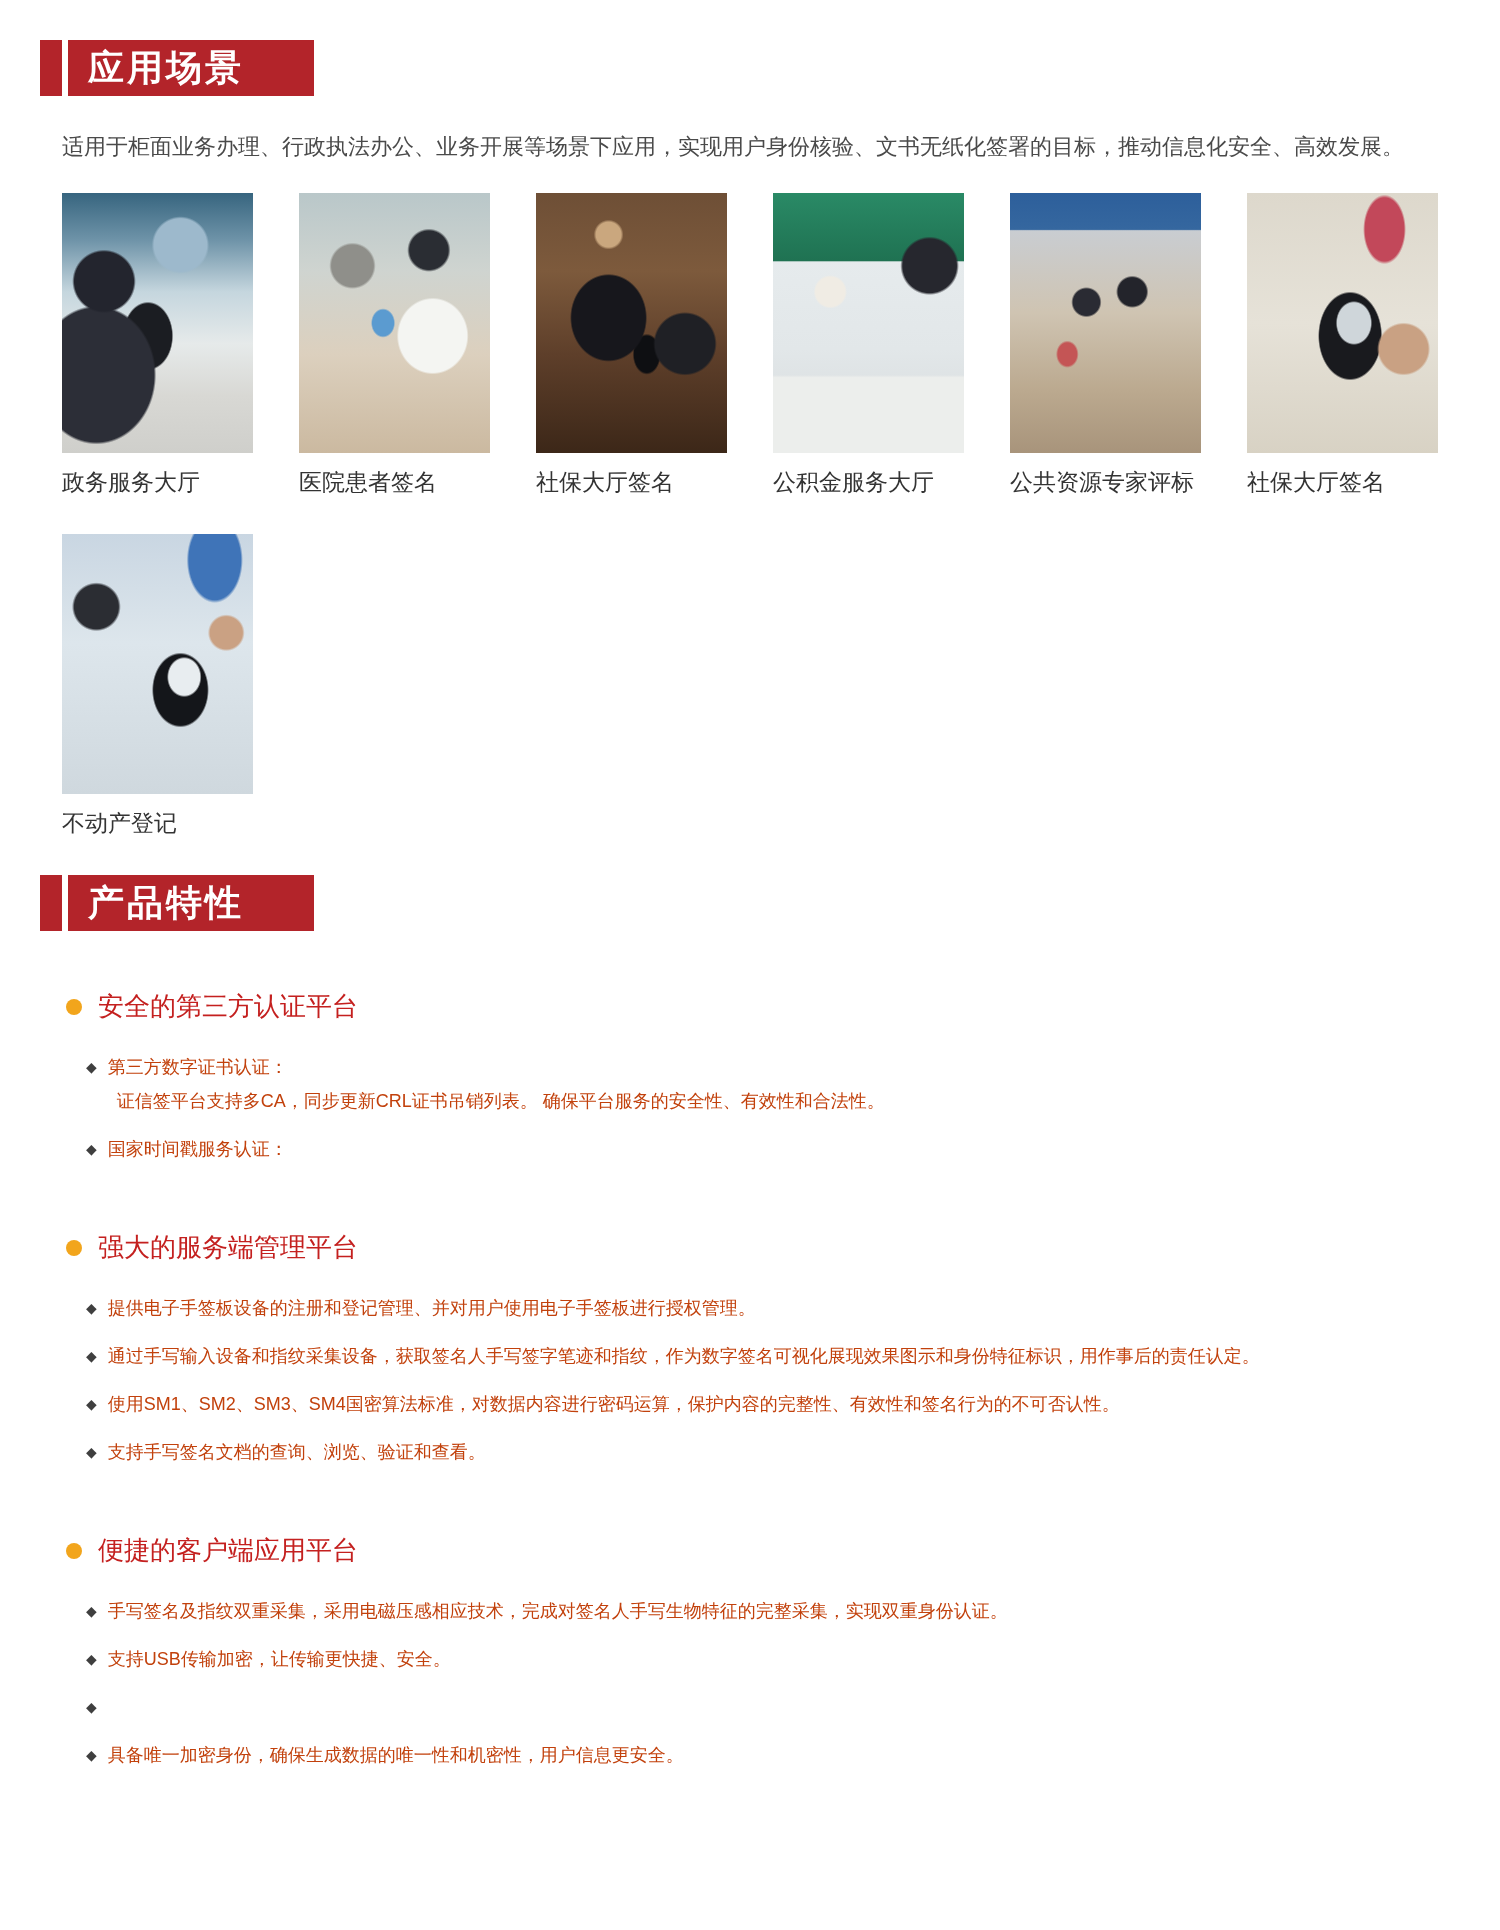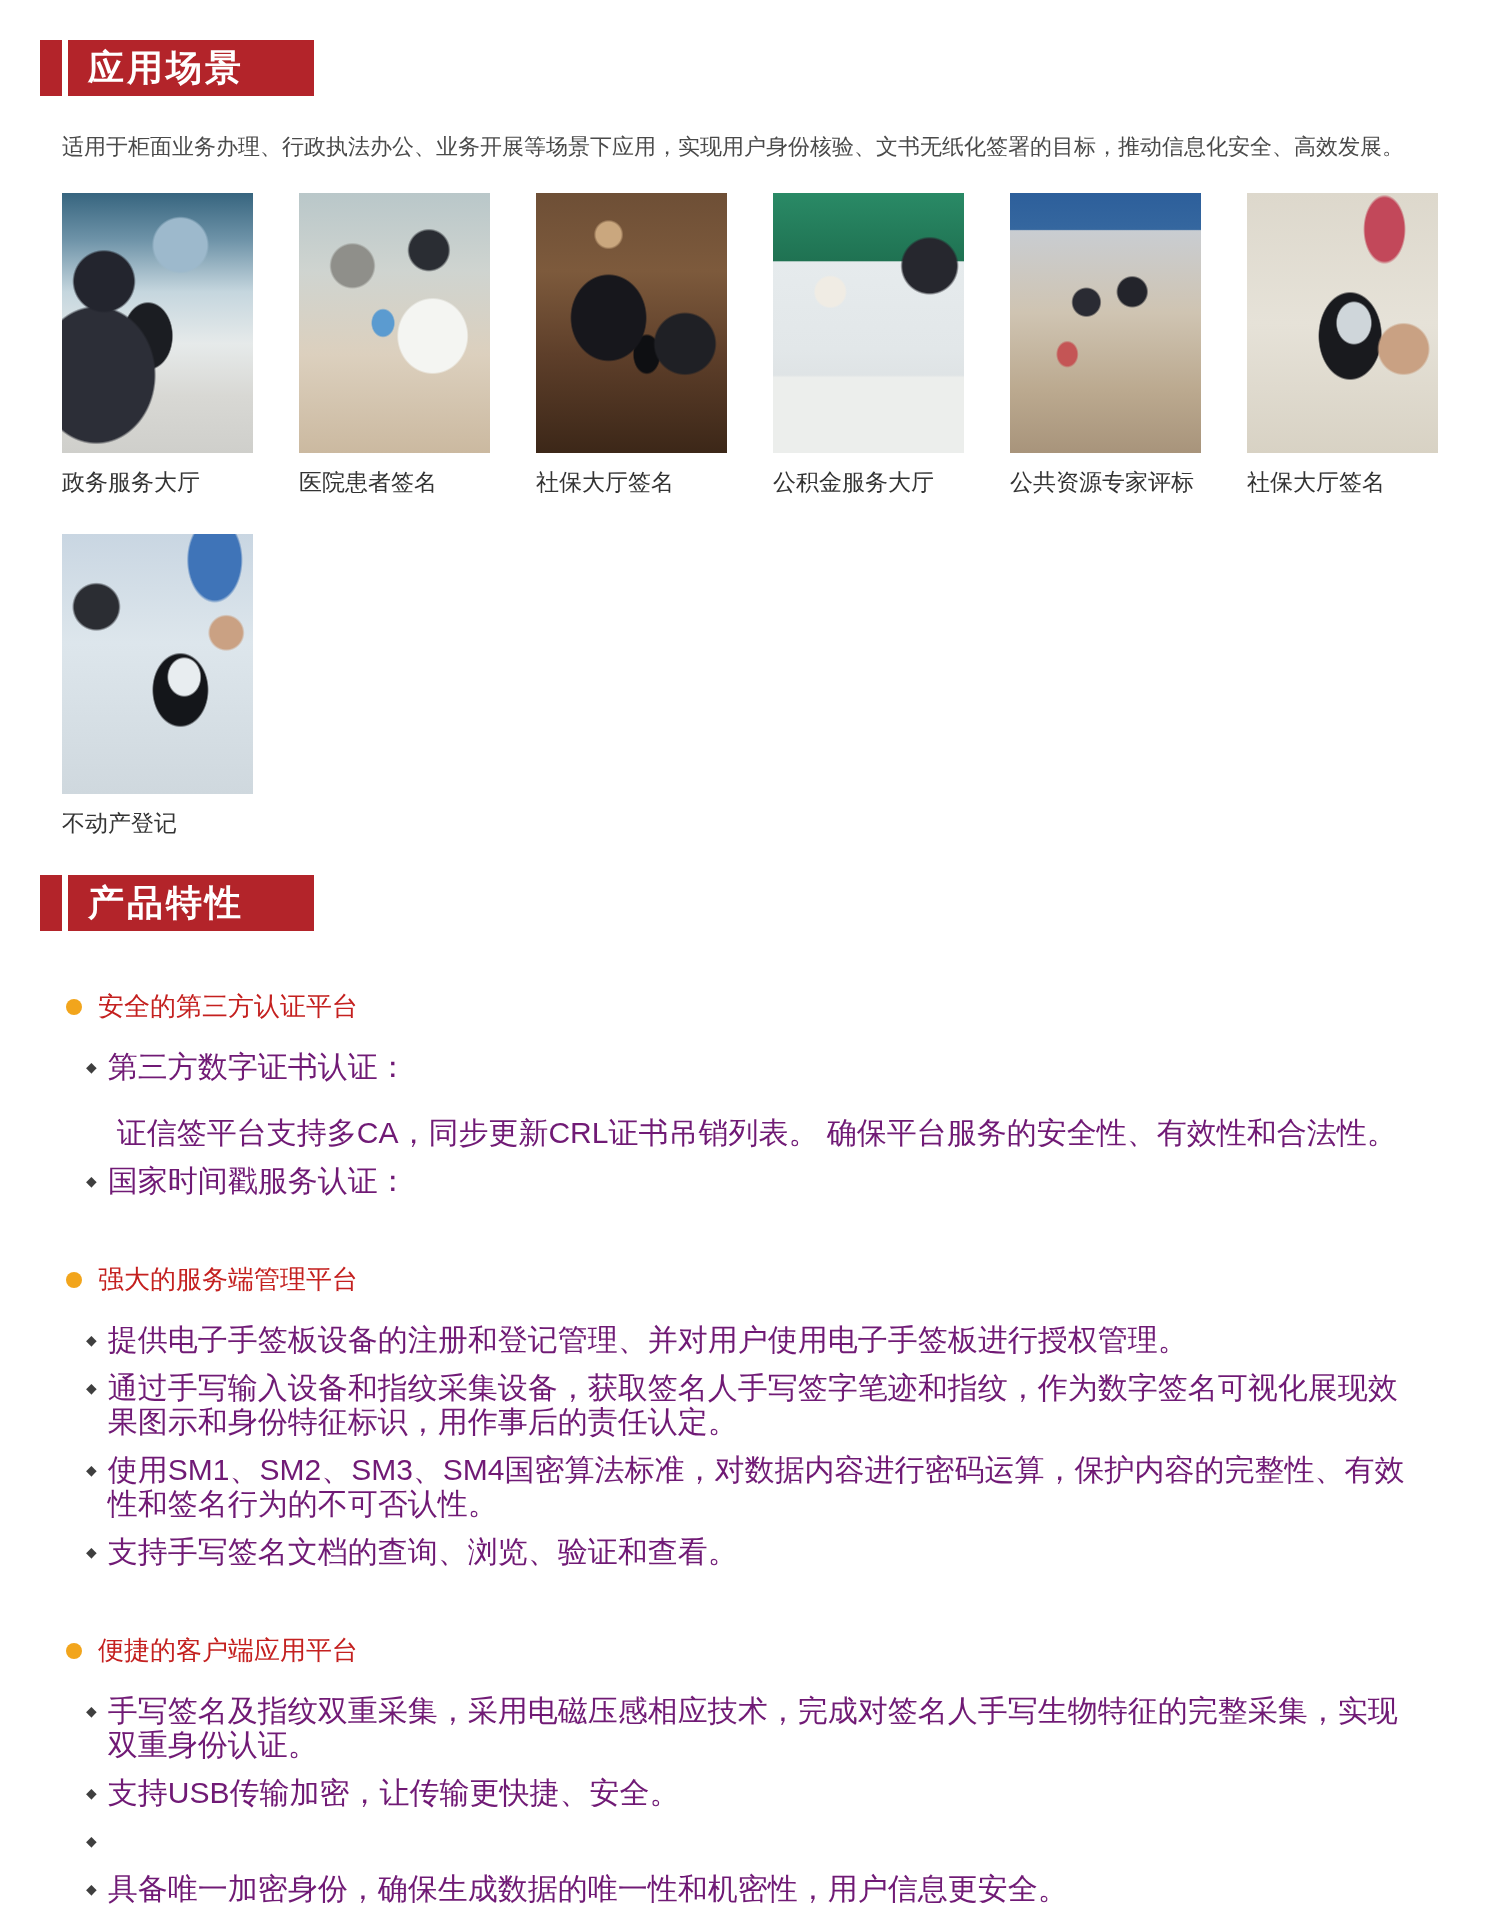--- a/index.html
+++ b/index.html
@@ -89,23 +89,23 @@
   
   .features{margin:36px 62px 0 62px;}
   .group{margin-top:64px;}
   .group:first-of-type{margin-top:58px;}
   .group-head{display:flex;align-items:center;margin-left:4px;}
   .dot{width:16px;height:16px;border-radius:50%;background:#f2a51c;flex:0 0 auto;margin-right:16px;}
   .group-title{margin:0;font-size:26px;font-weight:normal;color:#c4201f;}
   .items{margin:26px 0 0 24px;}
   .item{display:flex;margin-bottom:14px;}
   .diamond{flex:0 0 auto;font-size:14px;color:#3f3f3f;line-height:34px;margin-right:11px;}
-  .item-text{font-size:30px;line-height:34px;color:#701a75;max-width:1300px;}
+  .item-text{font-size:18px;line-height:34px;color:#c2410c;max-width:1300px;}
   .lead{display:block;}
-  .g0 .body-line{margin-left:9px;margin-top:32px;}
+  .g0 .body-line{margin-left:9px;}
   .body-line:empty,.lead:empty{display:none;}
 </style>
 </head>
 <body>
 
 <div class="page">
 
   <header class="section-badge">
     <span class="badge-bar"></span>
     <span class="badge-main">应用场景</span>

